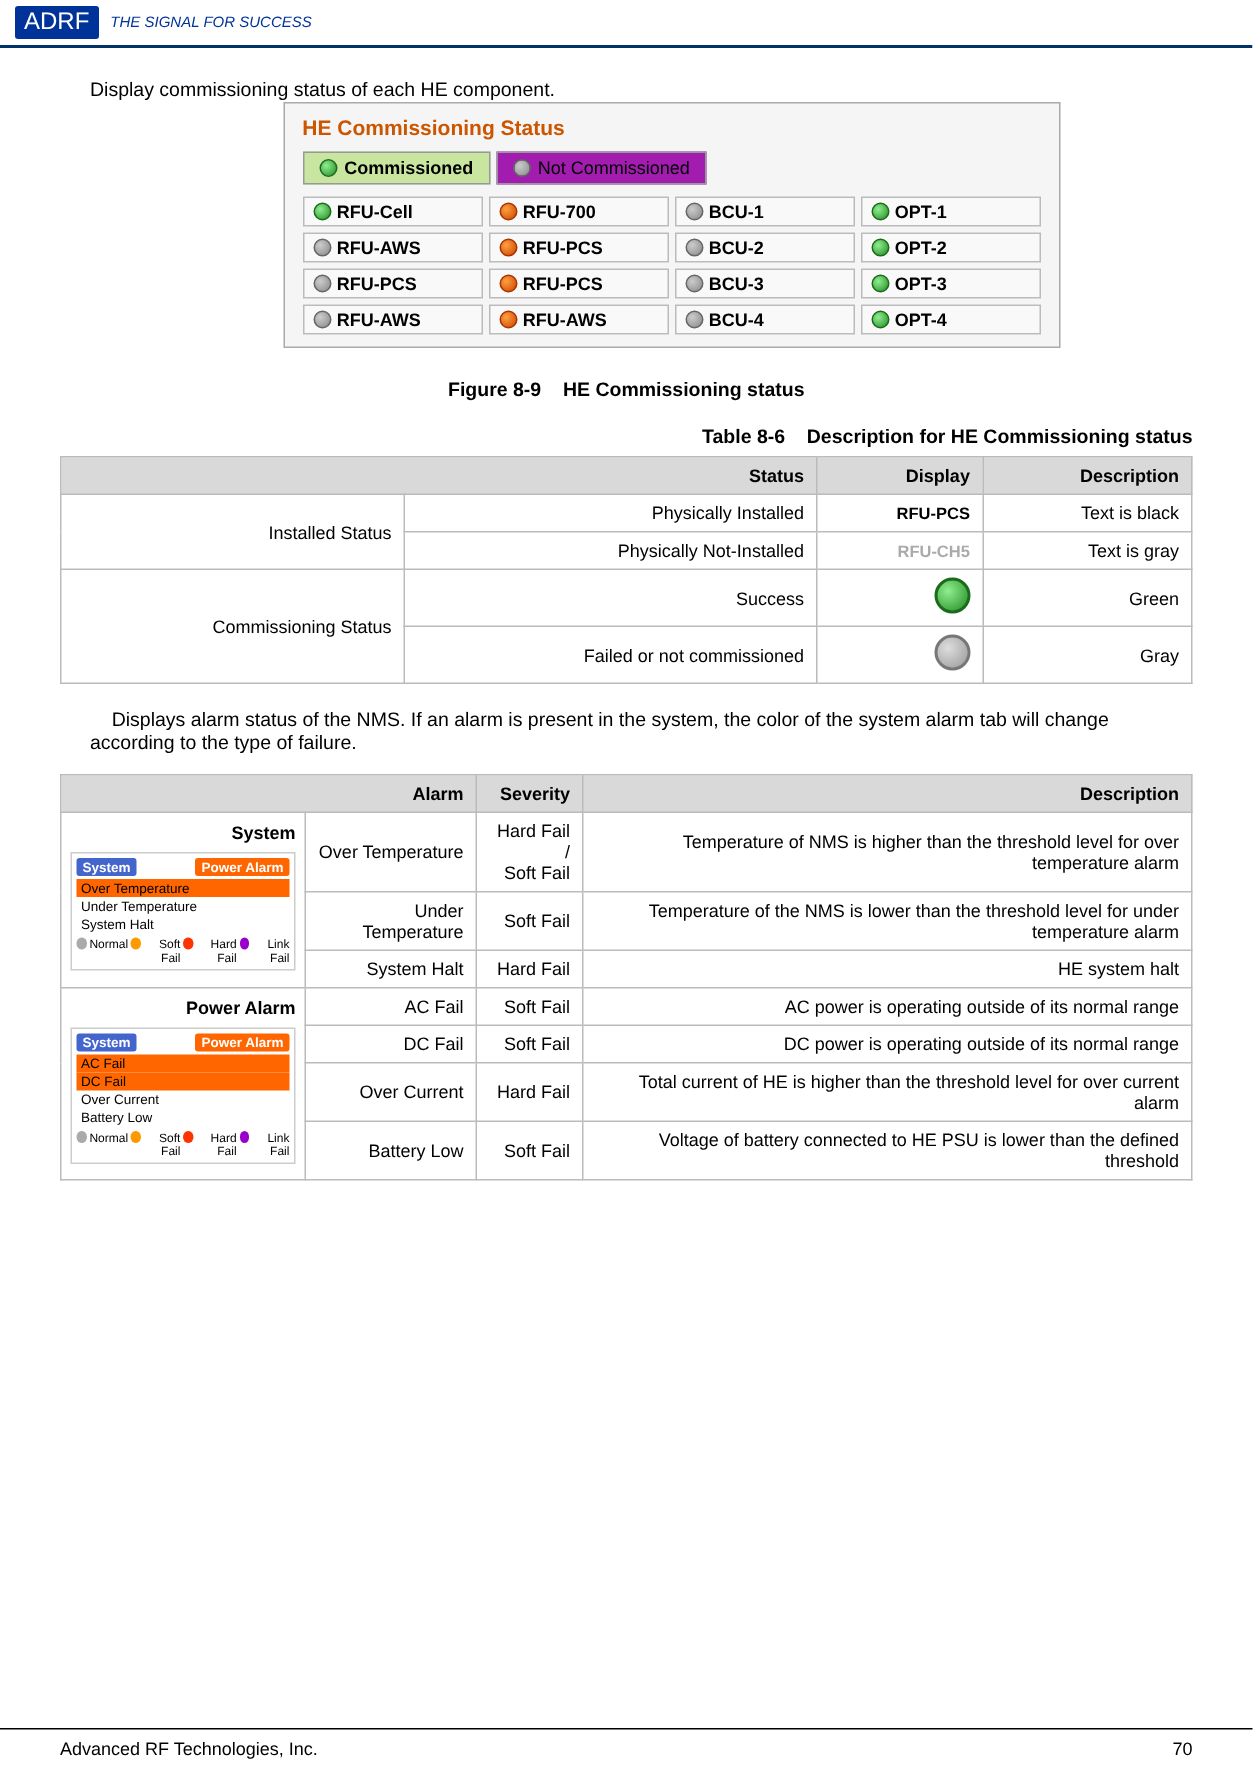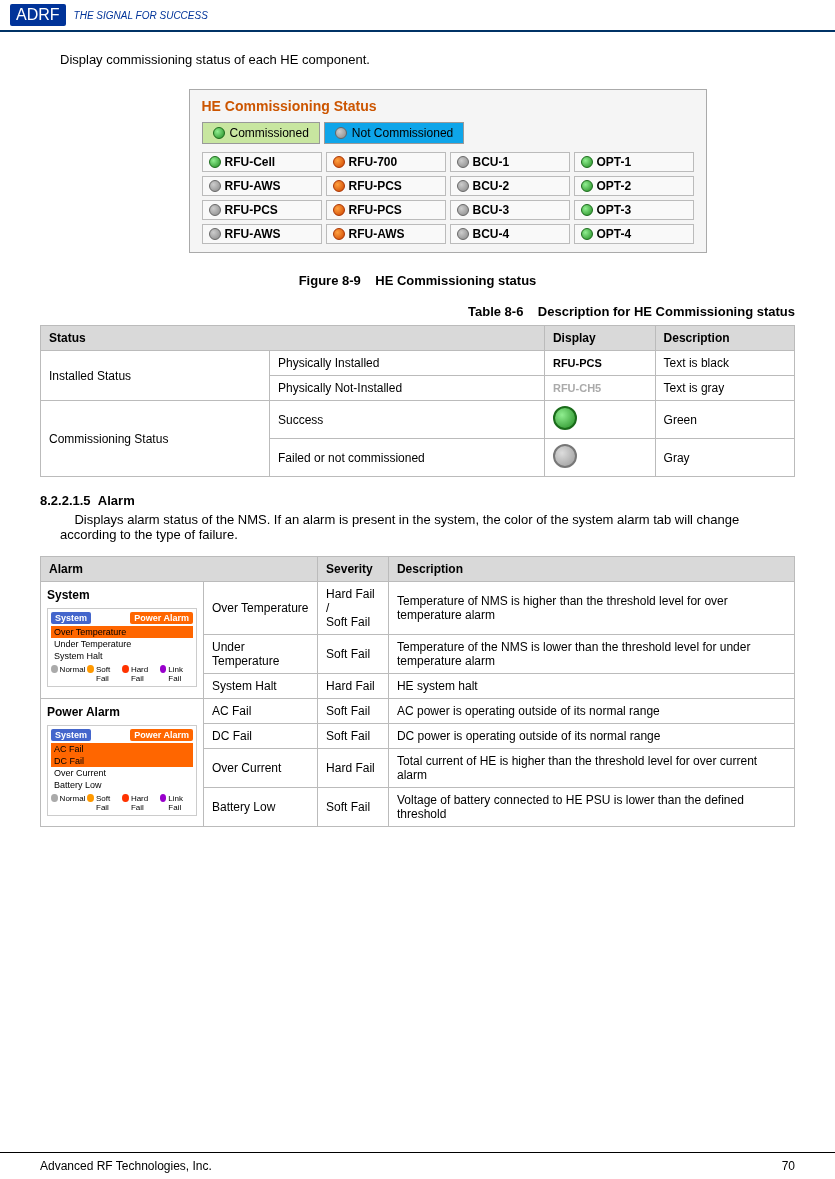--- a/index.html
+++ b/index.html
@@ -47,21 +47,21 @@
     }
 
     
     .section-num {
       font-weight: bold;
       font-size: 13px;
       margin-bottom: 4px;
     }
     .section-desc {
       margin-left: 20px;
-      margin-bottom: 22px;
+      margin-bottom: 1px;
       font-size: 13px;
     }
 
     
     .he-status-box {
       border: 1px solid #aaa;
       display: inline-block;
       padding: 8px 12px;
       margin-bottom: 10px;
       background: #f5f5f5;
@@ -77,25 +77,26 @@
       display: flex;
       gap: 4px;
       margin-bottom: 8px;
     }
     .legend-item {
       border: 1px solid #999;
       padding: 3px 10px;
       display: flex;
       align-items: center;
       gap: 5px;
-      background: #0ea5e9;
+      background: #a21caf;
       font-size: 12px;
     }
     .legend-item.commissioned {
       background: #c8e6a0;
+      font-weight: bold;
     }
     .dot {
       width: 12px;
       height: 12px;
       border-radius: 50%;
       display: inline-block;
     }
     .dot-green { background: radial-gradient(circle at 35% 35%, #90ee90, #228B22); border: 1px solid #1a6b1a; }
     .dot-gray { background: radial-gradient(circle at 35% 35%, #ccc, #888); border: 1px solid #666; }
     .dot-orange { background: radial-gradient(circle at 35% 35%, #ffa040, #cc4400); border: 1px solid #aa3300; }
@@ -140,21 +141,21 @@
     
     table {
       border-collapse: collapse;
       width: 100%;
       margin-bottom: 16px;
       font-size: 12px;
     }
     th, td {
       border: 1px solid #bbb;
       padding: 5px 8px;
-      text-align: left;
+      text-align: right;
       vertical-align: middle;
     }
     th {
       background: #d9d9d9;
       font-weight: bold;
     }
     .rfu-label {
       display: inline-block;
       font-size: 11px;
       font-weight: bold;
@@ -394,23 +395,20 @@
         <td>Green</td>
       </tr>
       <tr>
         <td>Failed or not commissioned</td>
         <td><span class="circle-gray"></span></td>
         <td>Gray</td>
       </tr>
     </tbody>
   </table>
 
-  <div class="alarm-section-num">
-    <span>8.2.2.1.5</span>&nbsp;&nbsp;<span style="font-weight:bold;">Alarm</span>
-  </div>
   <div class="alarm-desc">
     &nbsp;&nbsp;&nbsp;&nbsp;<span>Displays alarm status of the NMS. If an alarm is present in the system, the color of the system alarm tab will change according to the type of failure.</span>
   </div>
 
 
   <table>
     <thead>
       <tr>
         <th colspan="2">Alarm</th>
         <th>Severity</th>

